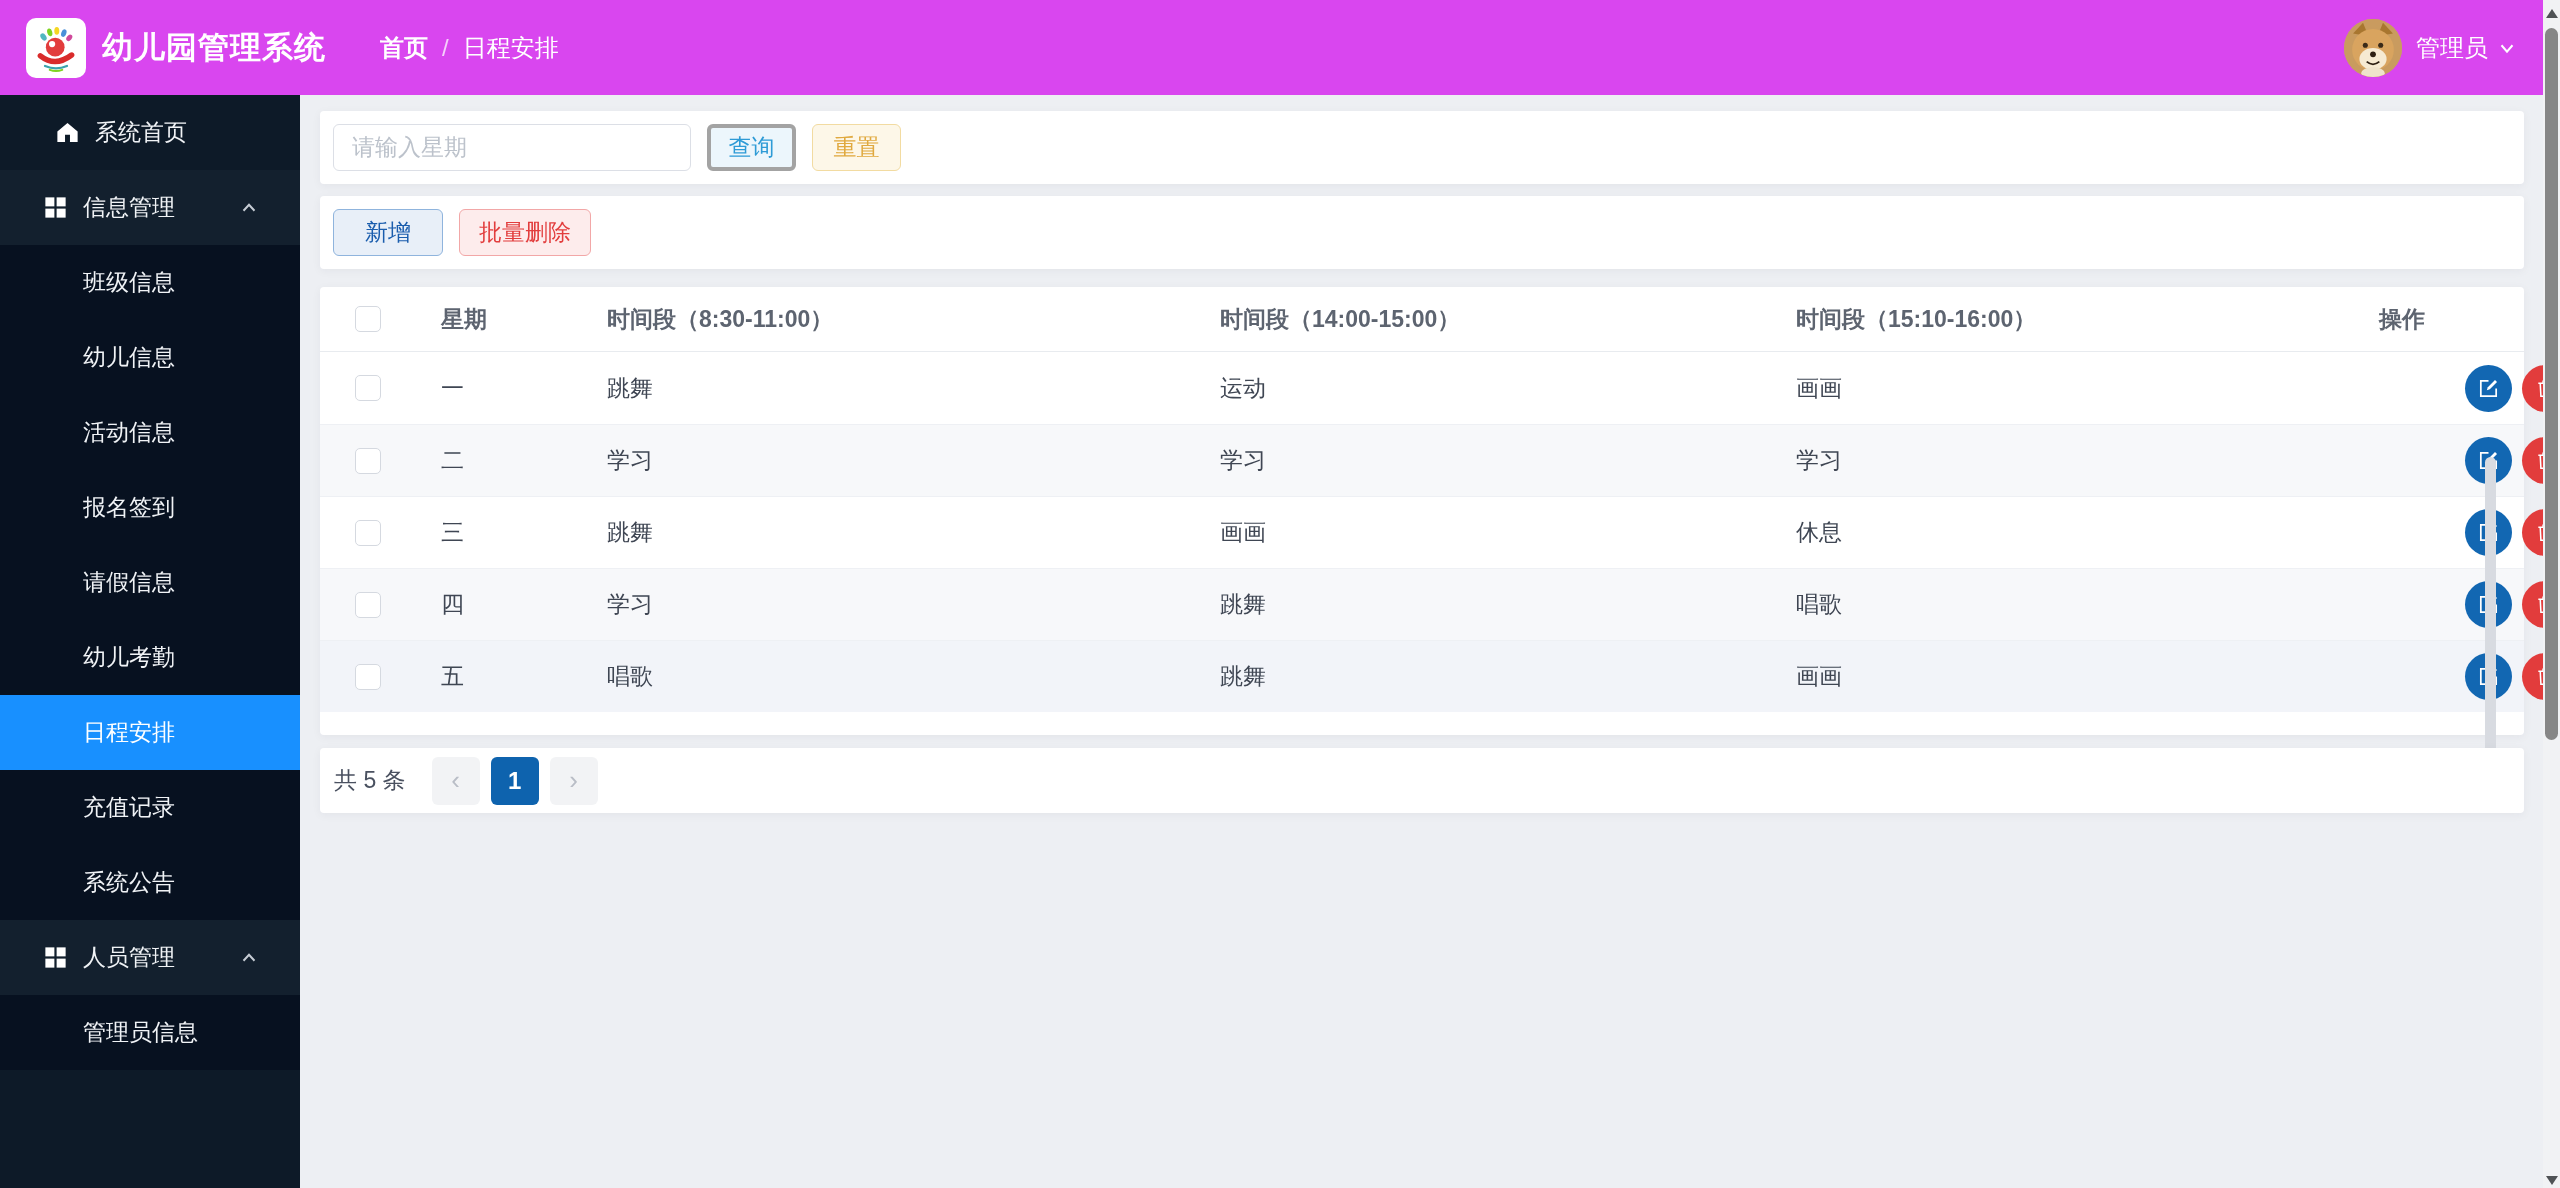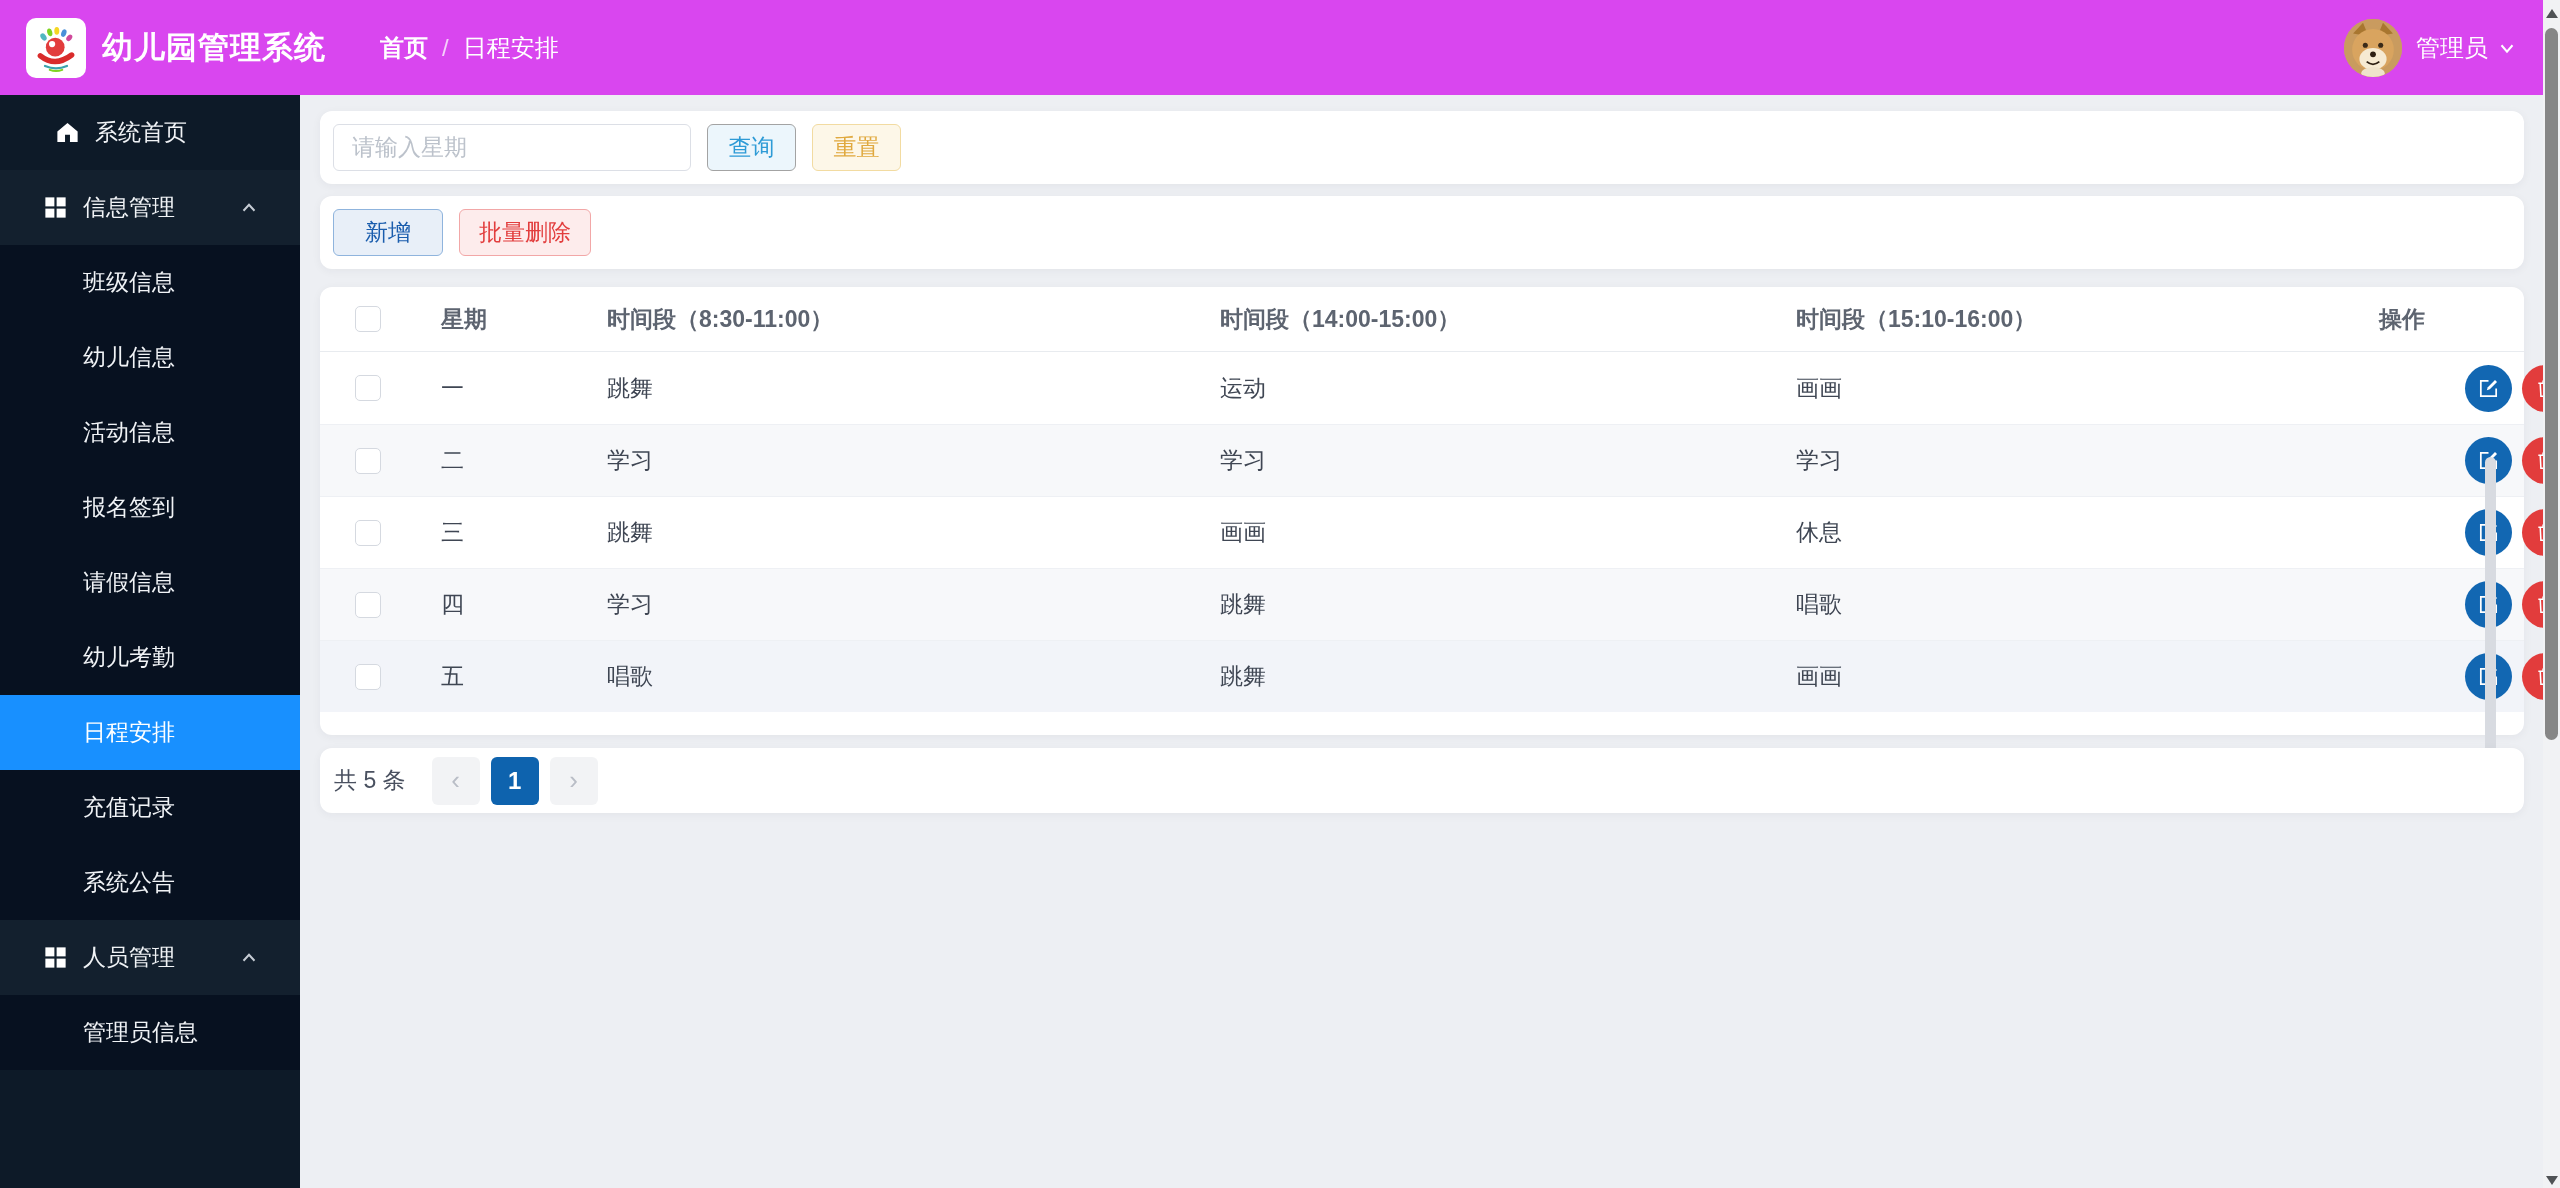--- a/index.html
+++ b/index.html
@@ -24,30 +24,30 @@
   .menu-item { height:75px; display:flex; align-items:center; color:#f0f3f6; font-size:23px; cursor:pointer; }
   .menu-item .mi-icon { width:27px; height:27px; margin-left:42px; margin-right:14px; flex:0 0 auto; }
   .menu-top { background:#0d1a28;padding-left:12px; }
   .menu-group { background:#13202e; }
   .menu-sub { background:#071120; padding-left:83px; }
   .menu-sub.active { background:#1890ff; color:#fff; }
   .mi-chev { margin-left:auto; margin-right:40px; }
 
   
   .main { position:absolute; top:95px; left:300px; width:2243px; height:1093px; background:#edeff3; }
-  .card { position:absolute; left:20px; width:2204px; background:#fff; border-radius:12px; box-shadow:0 2px 10px rgba(31,45,61,.05); }
+  .card { position:absolute; left:20px; width:2204px; background:#fff; border-radius:4px; box-shadow:0 2px 10px rgba(31,45,61,.05); }
   .card-search { top:16px; height:73px; display:flex; align-items:center; padding-left:13px; }
   .card-toolbar { top:101px; height:73px; display:flex; align-items:center; padding-left:13px; }
   .card-table { top:192px; height:448px; }
   .card-pagination { top:653px; height:65px; display:flex; align-items:center; padding-left:14px; }
 
   .search-input { width:358px; height:47px; border:1px solid #dcdfe6; border-radius:6px; padding:0 18px; font-size:23px; color:#3f4653; outline:none; font-family:inherit; }
   .search-input::placeholder { color:#bcc2cb; }
   .btn { height:47px; border-radius:6px; font-size:23px; cursor:pointer; font-family:inherit; display:inline-flex; align-items:center; justify-content:center; }
-  .btn-query { width:89px; margin-left:16px; background:#ecf6fc; border:1px solid #a3a3a3; color:#2e9bd6; }
+  .btn-query { width:89px; margin-left:16px; background:#ecf6fc; border:4px solid #a3a3a3; color:#2e9bd6; }
   .btn-reset { width:89px; margin-left:16px; background:#fdf7e8; border:1px solid #f2dba1; color:#e0a93f; }
   .btn-add { width:110px; background:#e8eff8; border:1px solid #8fb4dd; color:#1a5dad; }
   .btn-batch-del { width:132px; margin-left:16px; background:#fdecec; border:1px solid #f2a7a7; color:#e23d3d; }
 
   
   .trow { display:grid; grid-template-columns:121px 166px 613px 576px 583px 1fr; align-items:center; height:72px; }
   .thead { height:65px; color:#5d6470; font-weight:bold; border-bottom:1px solid #e8ebef; }
   .trow .cb-cell { padding-left:35px; }
   .checkbox { width:26px; height:26px; background:#fff; border:1.5px solid #d5d9e0; border-radius:5px; cursor:pointer; }
   .stripe { background:#f7f8fa; }

